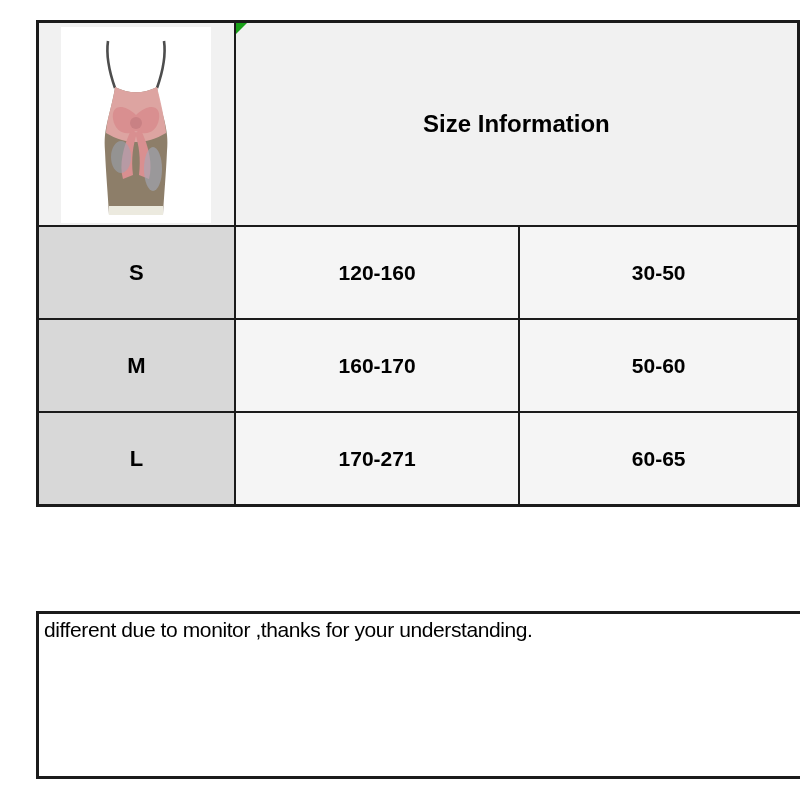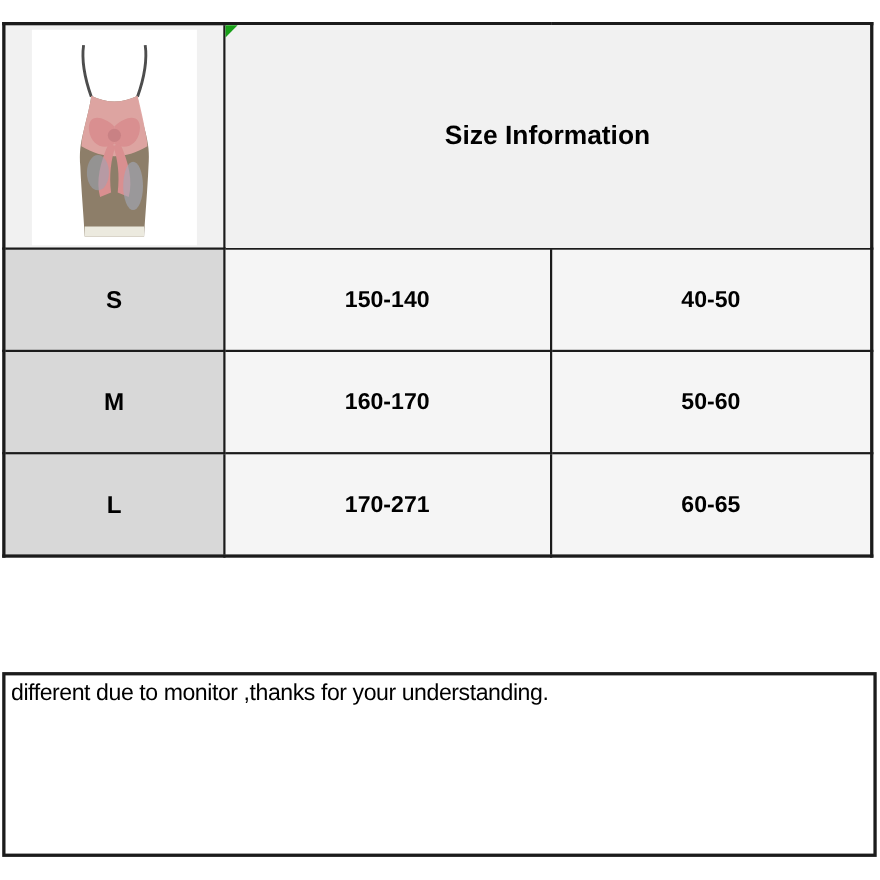--- a/index.html
+++ b/index.html
@@ -1,21 +1,21 @@
 <!DOCTYPE html>
 <html><head>
 <meta charset="utf-8">
 <style>
   html,body{margin:0;padding:0;}
   body{
     width:800px;height:800px;background:#ffffff;
     font-family:"Liberation Sans","DejaVu Sans",sans-serif;
     position:relative;overflow:hidden;color:#111;
   }
-  .canvas{position:absolute;inset:0;}
+  .canvas{position:absolute;inset:0;margin-left:34px;}
 
   
   table.size-table{
     position:absolute;left:2px;top:20px;
     border-collapse:collapse;table-layout:fixed;
     border:3px solid #1b1b1b;
   }
   table.size-table td,table.size-table th{
     border:2px solid #1b1b1b;
     text-align:center;vertical-align:middle;
@@ -99,22 +99,22 @@
       </td>
       <td class="cell-title" colspan="2">
         <div class="corner-marker"></div>
         <div class="title">Size Information</div>
       </td>
     </tr>
 
 
     <tr class="row-data">
       <td class="col-size">S</td>
-      <td class="val">150-140</td>
-      <td class="val">40-50</td>
+      <td class="val">120-160</td>
+      <td class="val">30-50</td>
     </tr>
 
     <tr class="row-data">
       <td class="col-size">M</td>
       <td class="val">160-170</td>
       <td class="val">50-60</td>
     </tr>
 
     <tr class="row-data">
       <td class="col-size">L</td>

